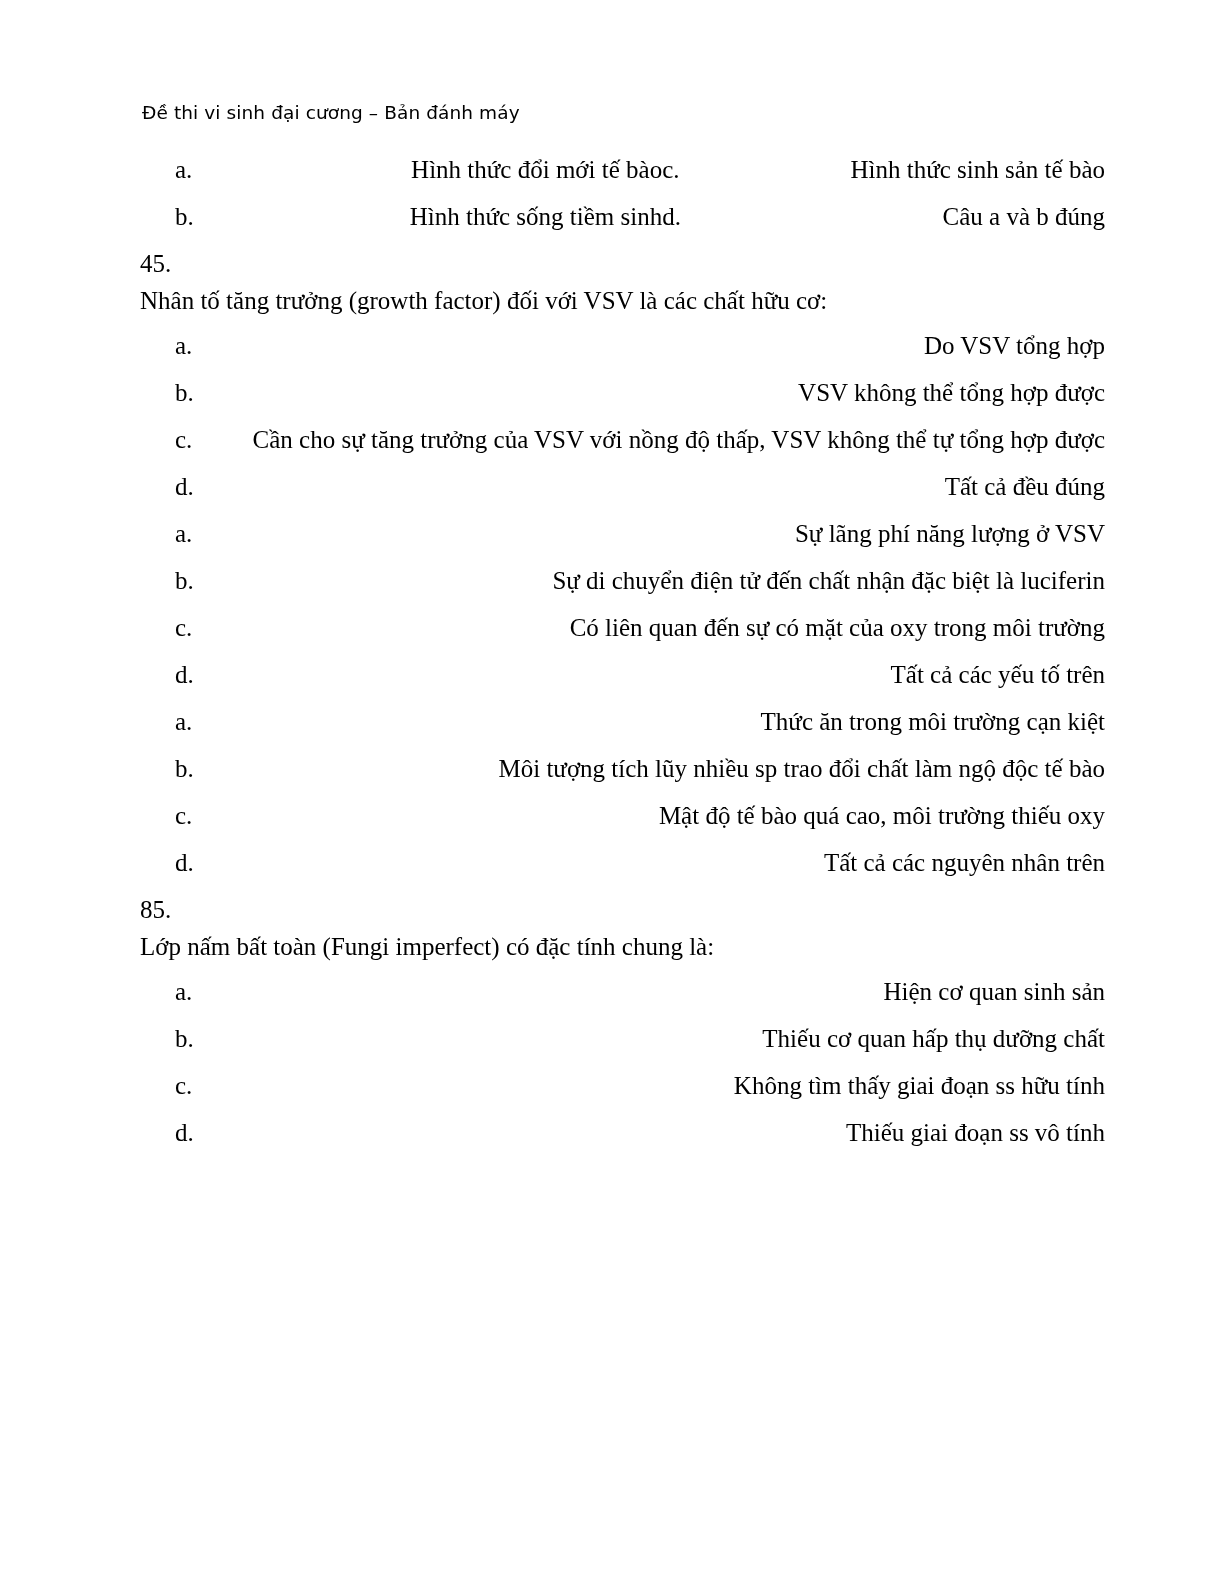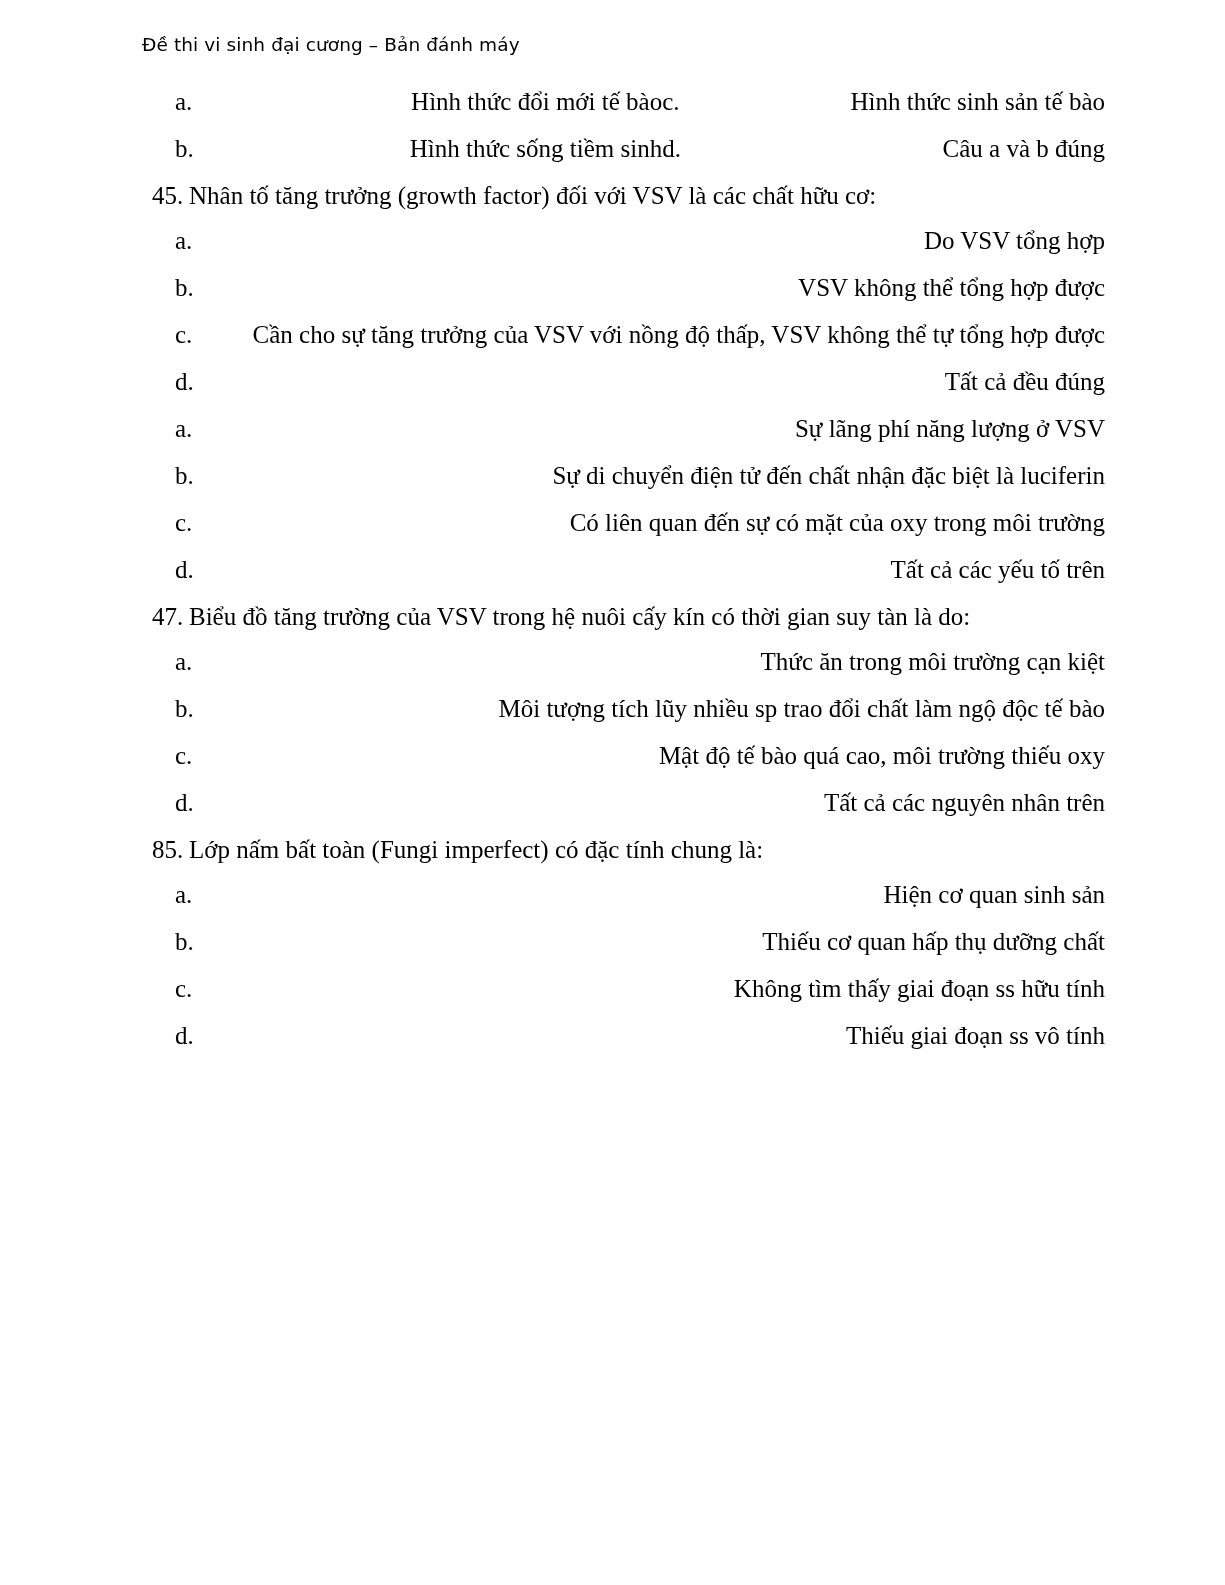--- a/index.html
+++ b/index.html
@@ -14,21 +14,21 @@
     font-family: "Liberation Serif", serif;
     color: #000000;
     overflow: hidden;
   }
   .page {
     position: absolute;
     left: 0; top: 0;
     width: 1225px;
     height: 1585px;
     box-sizing: border-box;
-    padding: 34px 120px 40px 140px;
+    padding: 102px 120px 40px 140px;
   }
   .header {
     font-family: "DejaVu Sans", sans-serif;
     font-size: 18.5px;
     letter-spacing: 0.1px;
     color: #000;
     margin: 0 0 34px 2px;
   }
   .content {
     font-size: 25px;
@@ -60,21 +60,22 @@
     text-align: right;
   }
   
   .q-block {
     margin-bottom: 6px;
   }
   .q-line {
     display: flex;
     align-items: flex-start;
     margin-bottom: 20px;
-    margin-left: 12px;
+    margin-left: 0;
+    flex-direction: column;
   }
   .q-num {
     flex: 0 0 37px;
     width: 37px;
   }
   .q-text {
     flex: 1 1 auto;
   }
   .opts {
     margin-left: 35px;
@@ -160,24 +161,20 @@
           <span class="opt-text">Có liên quan đến sự có mặt của oxy trong môi trường</span>
         </div>
         <div class="opt-row">
           <span class="opt-marker">d.</span>
           <span class="opt-text">Tất cả các yếu tố trên</span>
         </div>
       </div>
     </div>
 
     <div class="q-block">
-      <div class="q-line">
-        <span class="q-num">47.</span>
-        <span class="q-text">Biểu đồ tăng trường của VSV trong hệ nuôi cấy kín có thời gian suy tàn là do:</span>
-      </div>
       <div class="opts">
         <div class="opt-row">
           <span class="opt-marker">a.</span>
           <span class="opt-text">Thức ăn trong môi trường cạn kiệt</span>
         </div>
         <div class="opt-row">
           <span class="opt-marker">b.</span>
           <span class="opt-text">Môi tượng tích lũy nhiều sp trao đổi chất làm ngộ độc tế bào</span>
         </div>
         <div class="opt-row">

